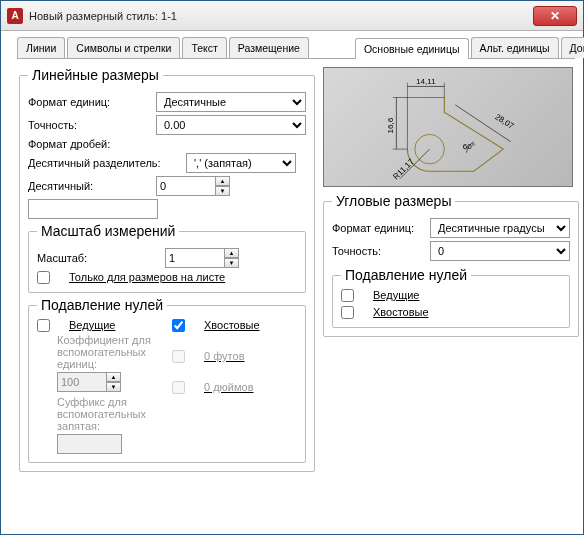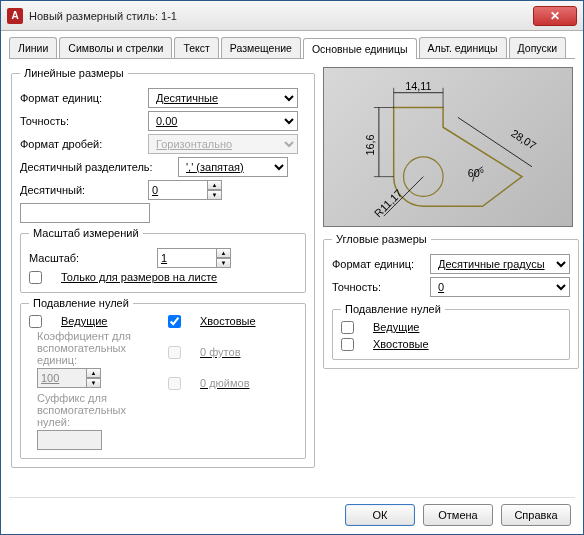--- a/index.html
+++ b/index.html
@@ -2,40 +2,40 @@
 <html><head>
 <meta charset="utf-8">
 <style>
   * { box-sizing: border-box; font-family: "Segoe UI", Tahoma, sans-serif; font-size: 11px; }
   body { margin: 0; padding: 0; background: #d8d8d8; }
   .window { width: 584px; height: 535px; background: #fff; border: 1px solid #2a5a8a; box-shadow: 0 0 8px rgba(0,0,0,0.3); position: relative; }
   .titlebar { height: 30px; background: linear-gradient(#f7f7f7,#e4e4e4); display: flex; align-items: center; padding: 0 6px; border-bottom: 1px solid #b0b0b0; }
   .app-icon { width: 16px; height: 16px; background: #b22222; color: #fff; display: inline-flex; align-items: center; justify-content: center; font-weight: bold; font-size: 10px; border-radius: 2px; margin-right: 6px; }
   .title-text { flex: 1; color: #222; }
   .close-btn { width: 44px; height: 20px; background: linear-gradient(#e46f6f,#c83333); border: 1px solid #a02020; border-radius: 3px; color: #fff; display: flex; align-items: center; justify-content: center; font-weight: bold; font-size: 12px; }
-  .body { padding: 6px 8px 8px 8px; height: calc(100% - 30px); display: flex; flex-direction: column; }
+  .body { padding: 6px 8px 8px 16px; height: calc(100% - 30px); display: flex; flex-direction: column; }
   .tabs { display: flex; border-bottom: 1px solid #aaa; margin-bottom: 4px; }
   .tab { padding: 4px 8px; border: 1px solid #aaa; border-bottom: none; background: #f0f0f0; margin-right: 2px; border-radius: 3px 3px 0 0; cursor: default; white-space: nowrap; font-size: 10.5px; }
-  .tab.active { background: #fff; position: relative; top: 1px; font-weight: normal; }
+  .tab.active { background: #fff; position: relative; top: 1px; font-weight: normal; margin-left: 44px; }
   .content { flex: 1; display: flex; gap: 8px; padding: 4px 2px; }
   .left-col { flex: 1; display: flex; flex-direction: column; gap: 4px; }
   .right-col { width: 250px; display: flex; flex-direction: column; gap: 6px; }
   fieldset { border: 1px solid #bbb; border-radius: 2px; padding: 6px 8px 8px 8px; margin: 0; }
-  legend { padding: 0 4px; color: #000; font-size: 11px; }
+  legend { padding: 0 4px; color: #000; font-size: 14px; }
   .row { display: flex; align-items: center; margin: 3px 0; gap: 8px; }
   .row label { width: 120px; }
-  select, input[type=text] { border: 1px solid #999; height: 20px; padding: 1px 3px; background: #fff; text-decoration: underline; }
+  select, input[type=text] { border: 1px solid #999; height: 20px; padding: 1px 3px; background: #fff; }
   select { width: 150px; }
   input[type=text] { width: 130px; }
   select:disabled, input:disabled { background: #f0f0f0; color: #888; }
   .spinner { display: flex; }
   .spinner input { width: 60px; }
   .spin-btns { display: flex; flex-direction: column; margin-left: -1px; }
   .spin-btns div { width: 15px; height: 10px; border: 1px solid #999; background: linear-gradient(#fdfdfd,#e0e0e0); font-size: 6px; text-align: center; line-height: 8px; }
-  .preview { height: 160px; border: 1px solid #777; background: linear-gradient(135deg,#d8d8d8 0%, #b8b8b8 100%); position: relative; overflow: hidden; }
+  .preview { height: 120px; border: 1px solid #777; background: linear-gradient(135deg,#d8d8d8 0%, #b8b8b8 100%); position: relative; overflow: hidden; }
   .preview svg { width: 100%; height: 100%; }
   .footer { display: flex; justify-content: flex-end; gap: 8px; padding: 6px 4px 0 4px; border-top: 1px solid #ddd; margin-top: 4px; }
   .btn { min-width: 70px; height: 22px; border: 1px solid #888; background: linear-gradient(#fdfdfd,#e4e4e4); border-radius: 3px; text-align: center; line-height: 20px; }
   .btn.default { border: 1px solid #3a78c0; box-shadow: inset 0 0 1px #6aa0e0; }
   .chk { display: flex; align-items: flex-start; gap: 19px; text-decoration: underline; }
   input[type=checkbox] { margin: 0; }
   label.dis { color: #999; }
   .small-grid { display: grid; grid-template-columns: 1fr 1fr; gap: 2px 10px; }
 </style>
 </head>
@@ -65,21 +65,20 @@
           <div class="row">
             <label>Формат единиц:</label>
             <select><option>Десятичные</option></select>
           </div>
           <div class="row">
             <label>Точность:</label>
             <select><option>0.00</option></select>
           </div>
           <div class="row">
             <label>Формат дробей:</label>
-            <select disabled=""><option>Горизонтально</option></select>
           </div>
           <div class="row">
             <label style="width:150px">Десятичный разделитель:</label>
             <select style="width:110px"><option>',' (запятая)</option></select>
           </div>
           <div class="row">
             <label>Десятичный:</label>
             <div class="spinner">
               <input type="text" value="0" style="">
               <div class="spin-btns">
@@ -111,30 +110,30 @@
           </fieldset>
 
           <fieldset style="margin-top:4px">
             <legend>Подавление нулей</legend>
             <div class="small-grid">
               <div>
                 <div class="chk">
                   <input type="checkbox" style="">
                   <label>Ведущие</label>
                 </div>
-                <div style="margin-left:8px;margin-top:2px;">
+                <div style="margin-left:20px;margin-top:2px;">
                   <label class="dis">Коэффициент для вспомогательных единиц:</label>
                   <div class="spinner" style="margin-top:2px">
                     <input type="text" disabled="" style="width: 50px;" value="100">
                     <div class="spin-btns">
                         <div>▲</div>
                         <div>▼</div>
                       </div>
                   </div>
-                  <label class="dis" style="display:block;margin-top:4px">Суффикс для вспомогательных нулей:</label>
+                  <label class="dis" style="display:block;margin-top:4px">Суффикс для вспомогательных запятая:</label>
                   <input type="text" disabled="" style="width: 65px; margin-top: 2px;" value="">
                 </div>
               </div>
               <div>
                 <div class="chk">
                   <input type="checkbox" checked="" style="">
                   <label>Хвостовые</label>
                 </div>
                 <div class="chk" style="margin-top:18px">
                   <input type="checkbox" disabled="" style="">
@@ -190,19 +189,14 @@
             </div>
             <div class="chk" style="margin-top:4px">
               <input type="checkbox" style="">
               <label>Хвостовые</label>
             </div>
           </fieldset>
         </fieldset>
       </div>
     </div>
 
-    <div class="footer">
-      <div class="btn default">ОК</div>
-      <div class="btn">Отмена</div>
-      <div class="btn">Справка</div>
-    </div>
   </div>
 </div>
 
 </body></html>

